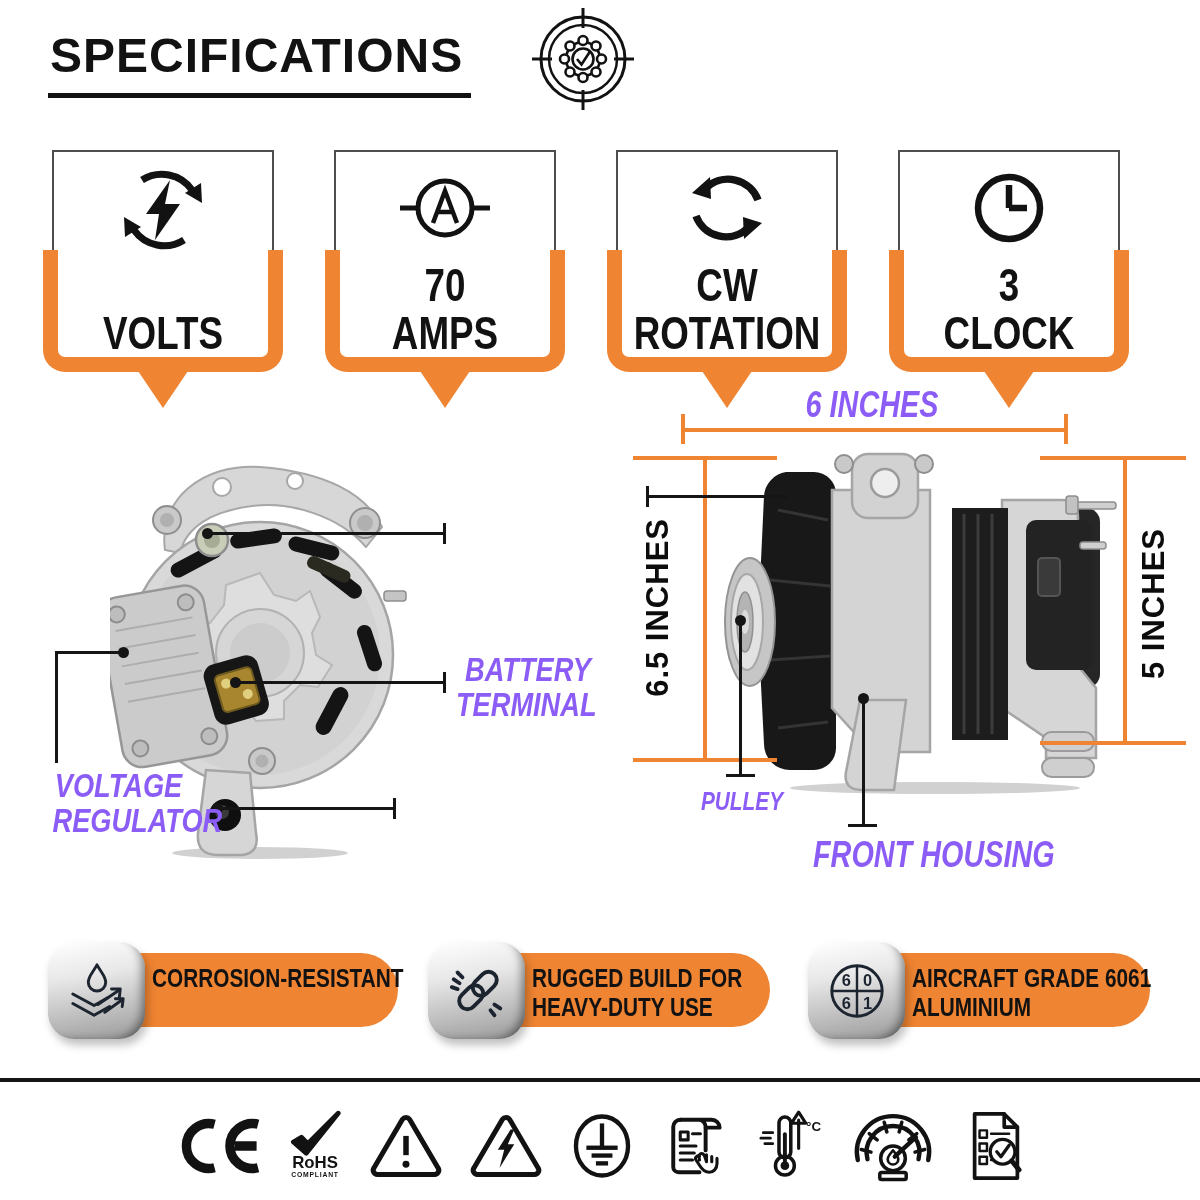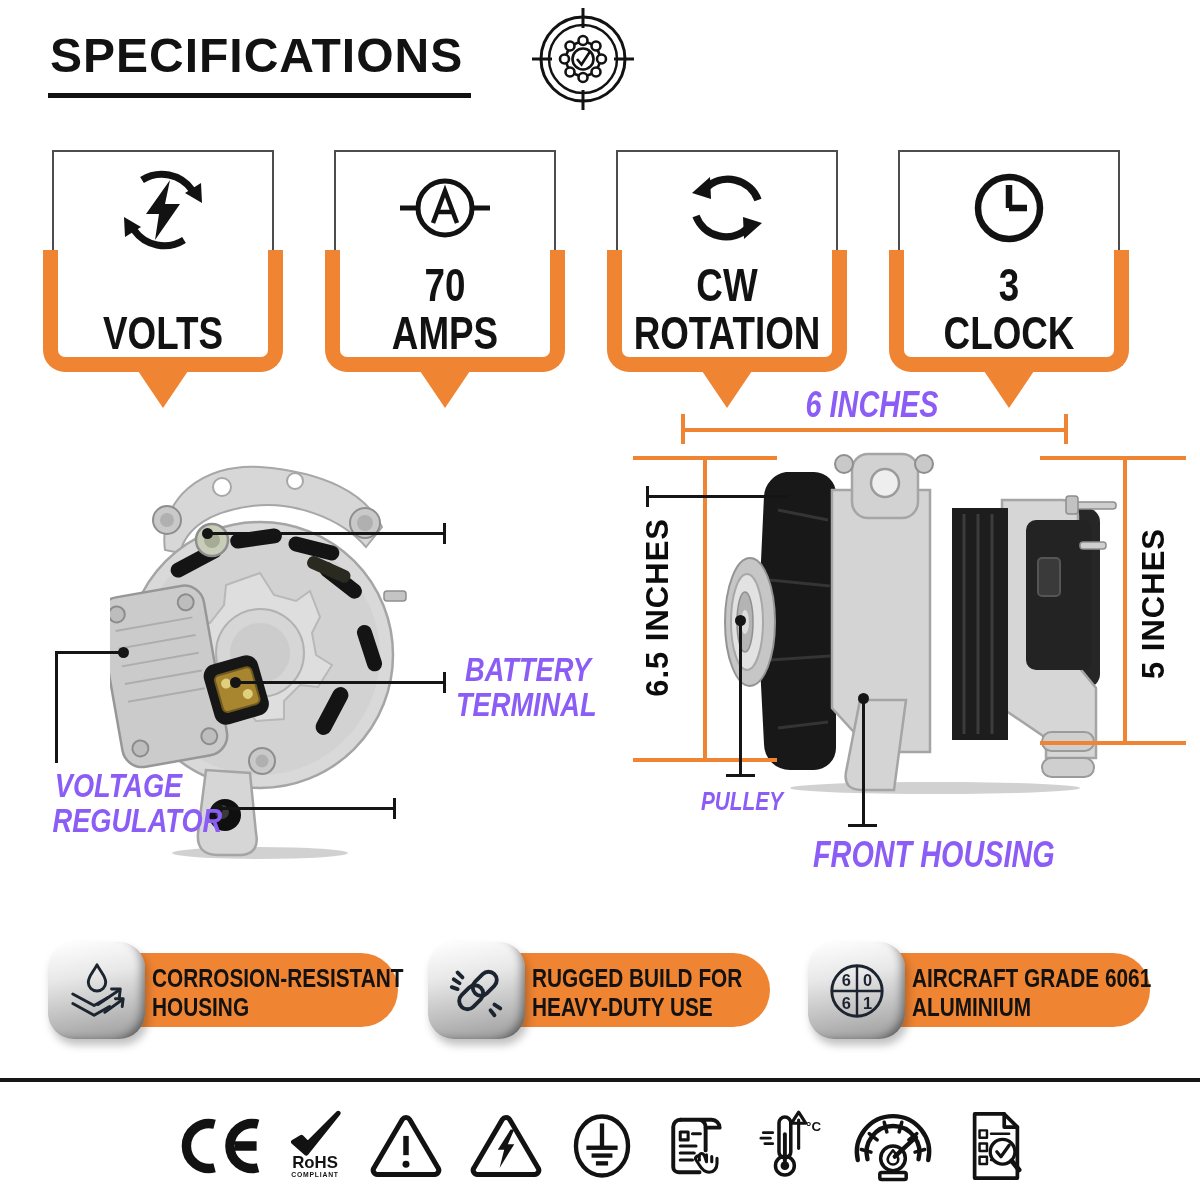--- a/index.html
+++ b/index.html
@@ -324,21 +324,20 @@
 
   <div class="dot" style="left:858px;top:693px;"></div>
   <div class="vline" style="left:862px;top:698px;height:126px;"></div>
   <div class="tickh" style="left:848px;top:824px;"></div>
   <div class="lbl" style="left:787px;top:836px;width:260px;text-align:center;font-size:36px;">
     <span class="cxc">FRONT HOUSING</span>
   </div>
 
   <div class="pill" style="left:98px;width:300px;">
     <div class="l1"><span class="cx">CORROSION-RESISTANT</span></div>
-    <div class="l2"><span class="cx">HOUSING</span></div>
   </div>
   <div class="tile" style="left:48px;">
     <svg viewBox="0 0 64 64" width="62" height="62" stroke="#1c2430" fill="none" stroke-width="3" stroke-linecap="round" stroke-linejoin="round">
       <path d="M32 5 c-5 9 -9 12 -9 18 a9 9 0 0 0 18 0 c0 -6 -4 -9 -9 -18 Z"></path>
       <path d="M7 35 L29 47 L43 39"></path>
       <path d="M7 45 L29 57 L45 48"></path>
       <path d="M33 46 L55 31"></path>
         <polyline points="47,30 56,30 55,39"></polyline>
       <path d="M40 54 L58 41"></path>
         <polyline points="51,40 59,40 58,48"></polyline>

